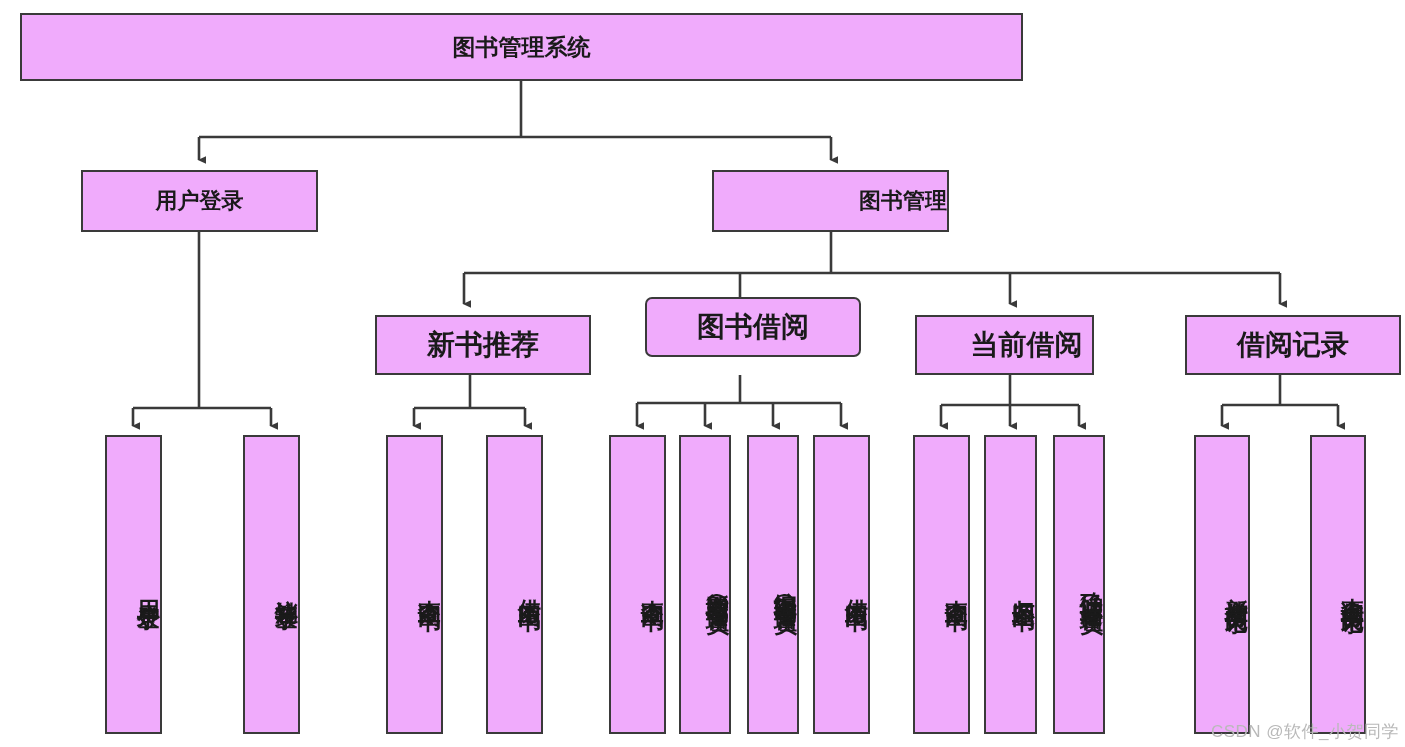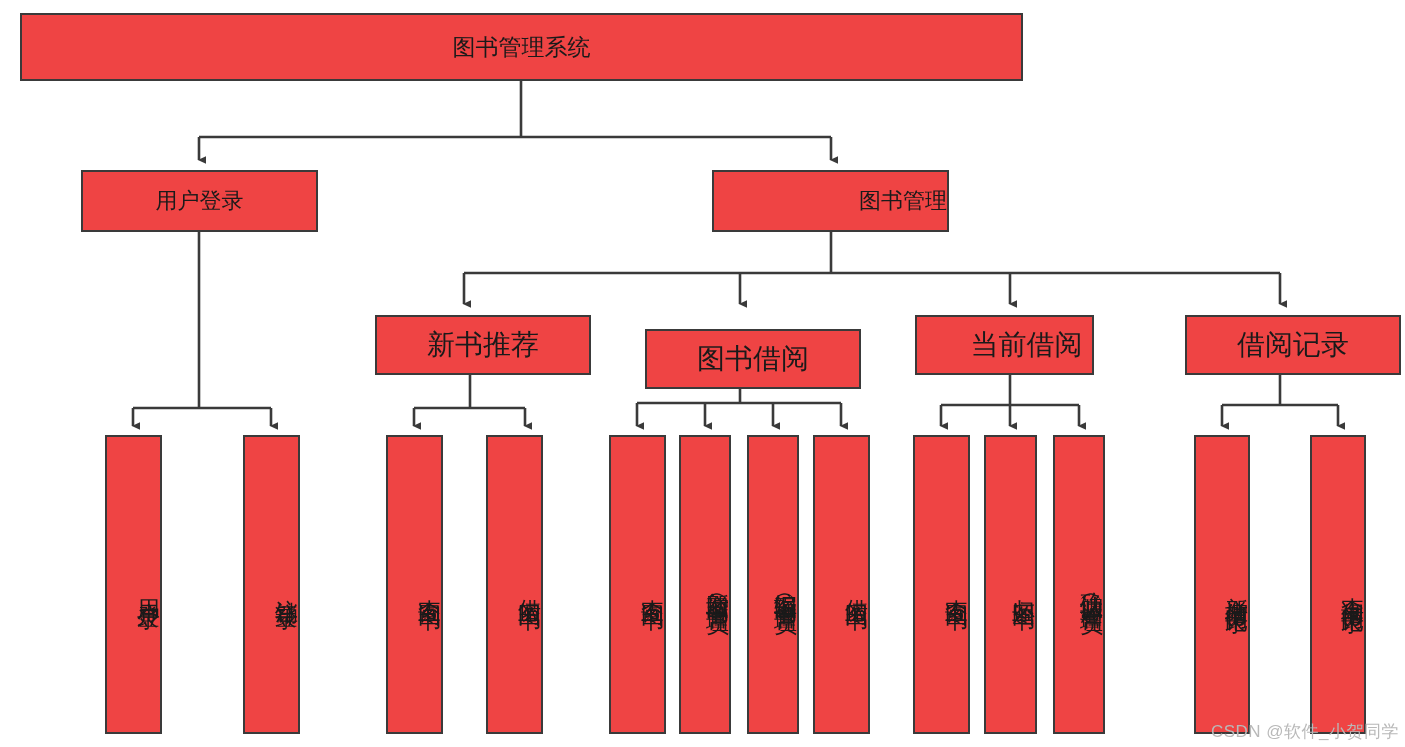--- a/index.html
+++ b/index.html
@@ -21,26 +21,27 @@
     position: absolute;
     left: 0;
     top: 0;
     width: 1405px;
     height: 747px;
     pointer-events: none;
   }
   .node {
     position: absolute;
     box-sizing: border-box;
-    background: #ef4444;
+    background: #f0abfc;
     border: 2.5px solid #3a3a3a;
     display: flex;
     align-items: center;
     justify-content: center;
     color: #1a1a1a;
+    font-weight: bold;
   }
   .node.root {
     font-size: 23px;
   }
   .node.lvl2 {
     font-size: 22px;
   }
   .node.lvl3 {
     font-size: 28px;
     margin-left: 13px;
@@ -140,21 +141,21 @@
   </div>
 
   <div class="node lvl2" style="left:712px; top:170px; width:237px; height:62px;justify-content:flex-end;">
     <span class="label">图书管理</span>
   </div>
 
   <div class="node lvl3" style="left:362px; top:315px; width:216px; height:60px;">
     <span class="label">新书推荐</span>
   </div>
 
-  <div class="node lvl3" style="left:632px; top:329px; width:216px; height:60px;">
+  <div class="node lvl3" style="left:632px; top:297px; width:216px; height:60px;border-radius:7px;">
     <span class="label">图书借阅</span>
   </div>
 
   <div class="node lvl3" style="left:902px; top:315px; width:179px; height:60px;padding-left:44px;">
     <span class="label">当前借阅</span>
   </div>
 
   <div class="node lvl3" style="left:1172px; top:315px; width:216px; height:60px;">
     <span class="label">借阅记录</span>
   </div>

